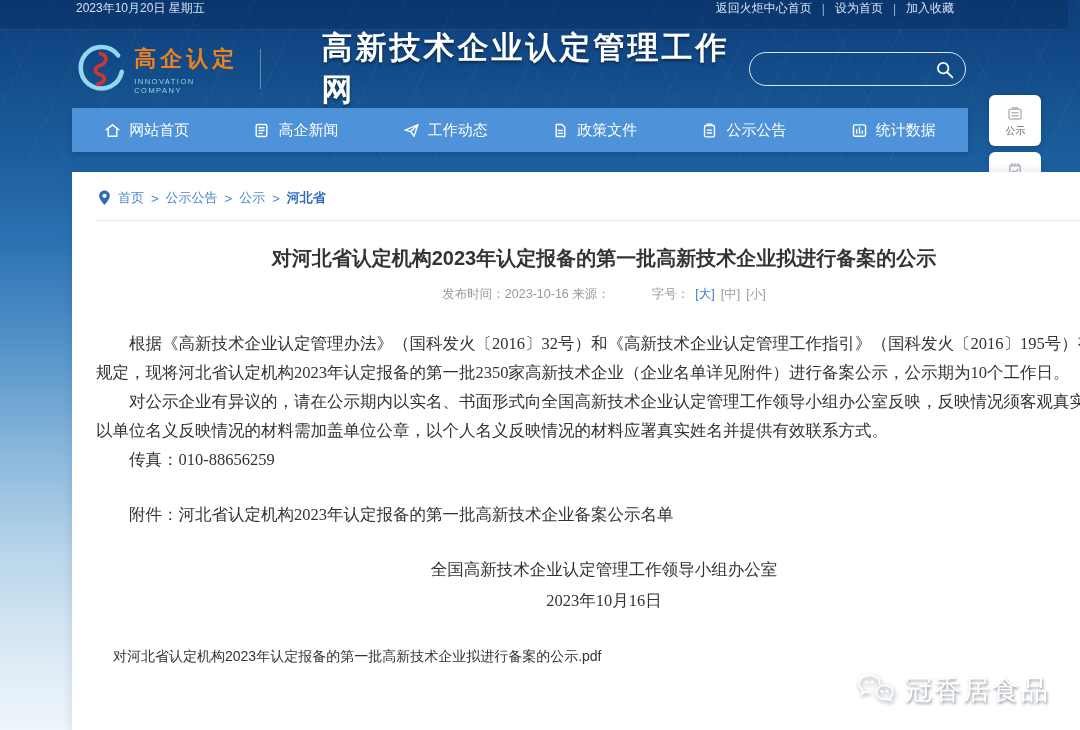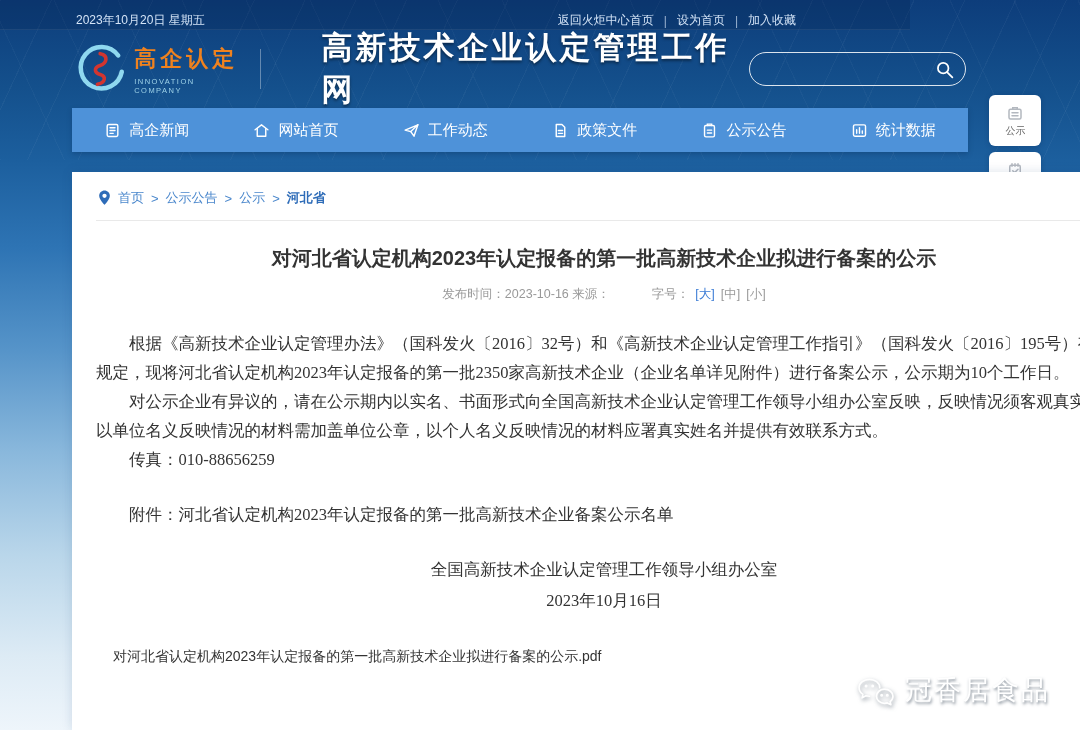--- a/index.html
+++ b/index.html
@@ -15,22 +15,22 @@
   .page::before {
     content:""; position:absolute; left:0; top:0; right:0; height:160px;
     background:
       repeating-linear-gradient(115deg, rgba(255,255,255,0.04) 0 1px, transparent 1px 46px),
       repeating-linear-gradient(65deg, rgba(255,255,255,0.03) 0 1px, transparent 1px 58px);
     pointer-events:none;
   }
 
   
   .topbar {
-    position:absolute; left:0; top:0; width:910px; height:30px;
-    display:flex; align-items:flex-end; justify-content:space-between;
+    position:absolute; left:0; top:0; width:1068px; height:30px;
+    display:flex; align-items:flex-start; justify-content:space-between;
     padding:0 114px 0 76px; font-size:12px; color:#d4e4f7;
     background:rgba(5,28,64,0.22); border-bottom:1px solid rgba(255,255,255,0.07);
   }
   .toplinks { display:flex; align-items:center; gap:10px; }
   .toplinks .sep { color:rgba(212,228,247,0.7); }
   .toplinks a { color:#d4e4f7; text-decoration:none; cursor:pointer; }
 
   
   .header { position:absolute; left:0; top:30px; width:1080px; height:78px;
     display:flex; align-items:center; padding:0 114px 0 74px; }
@@ -112,21 +112,21 @@
   .signature-line { margin-top:26px; text-align:center; }
   .date-line { margin-top:2px; text-align:center; }
   .pdf-link {
     margin-top:27px; padding-left:17px; font-size:14px; color:#333;
     font-family:"Liberation Sans","DejaVu Sans",sans-serif; cursor:pointer; display:block;
     text-decoration:none;
   }
 
   
   .watermark {
-    position:absolute; right:30px; bottom:22px; display:flex; align-items:flex-end; gap:10px;
+    position:absolute; right:30px; bottom:22px; display:flex; align-items:flex-start; gap:10px;
     color:#fff; font-size:27px; letter-spacing:2px;
     text-shadow:1px 2px 3px rgba(70,85,100,0.65);
     font-family:Liberation Serif, serif;
   }
   .watermark svg { width:38px; height:32px; filter:drop-shadow(1px 2px 2px rgba(70,85,100,0.6)); }
 </style>
 </head>
 <body>
 
 <div class="page">
@@ -159,34 +159,34 @@
       <input type="text" value="" style="">
       <svg class="search-btn" viewBox="0 0 24 24" fill="none" stroke="#fff" stroke-width="2" stroke-linecap="round">
         <circle cx="10.5" cy="10.5" r="6"></circle>
           <line x1="15.2" y1="15.2" x2="21" y2="21"></line>
       </svg>
     </div>
   </div>
 
   <div class="nav">
     <div class="nav-item">
+      <svg viewBox="0 0 24 24" fill="none" stroke="#fff" stroke-width="2" stroke-linecap="round" stroke-linejoin="round">
+        <path d="M3 11 L12 4 L21 11"></path>
+          <path d="M6 9.6 V20 H18 V9.6"></path>
+      </svg>
+      <span>网站首页</span>
+    </div>
+    <div class="nav-item">
       <svg viewBox="0 0 24 24" fill="none" stroke="#fff" stroke-width="2" stroke-linecap="round">
         <rect x="4.5" y="3.5" width="15" height="17" rx="2"></rect>
           <line x1="8.5" y1="8" x2="15.5" y2="8"></line>
           <line x1="8.5" y1="12" x2="15.5" y2="12"></line>
           <line x1="8.5" y1="16" x2="13" y2="16"></line>
       </svg>
       <span>高企新闻</span>
-    </div>
-    <div class="nav-item">
-      <svg viewBox="0 0 24 24" fill="none" stroke="#fff" stroke-width="2" stroke-linecap="round" stroke-linejoin="round">
-        <path d="M3 11 L12 4 L21 11"></path>
-          <path d="M6 9.6 V20 H18 V9.6"></path>
-      </svg>
-      <span>网站首页</span>
     </div>
     <div class="nav-item">
       <svg viewBox="0 0 24 24" fill="none" stroke="#fff" stroke-width="2" stroke-linecap="round" stroke-linejoin="round">
         <path d="M3 11.5 L21 4 L15.5 20 L11 13.5 Z"></path>
           <line x1="11" y1="13.5" x2="21" y2="4"></line>
       </svg>
       <span>工作动态</span>
     </div>
     <div class="nav-item">
       <svg viewBox="0 0 24 24" fill="none" stroke="#fff" stroke-width="2" stroke-linecap="round" stroke-linejoin="round">

